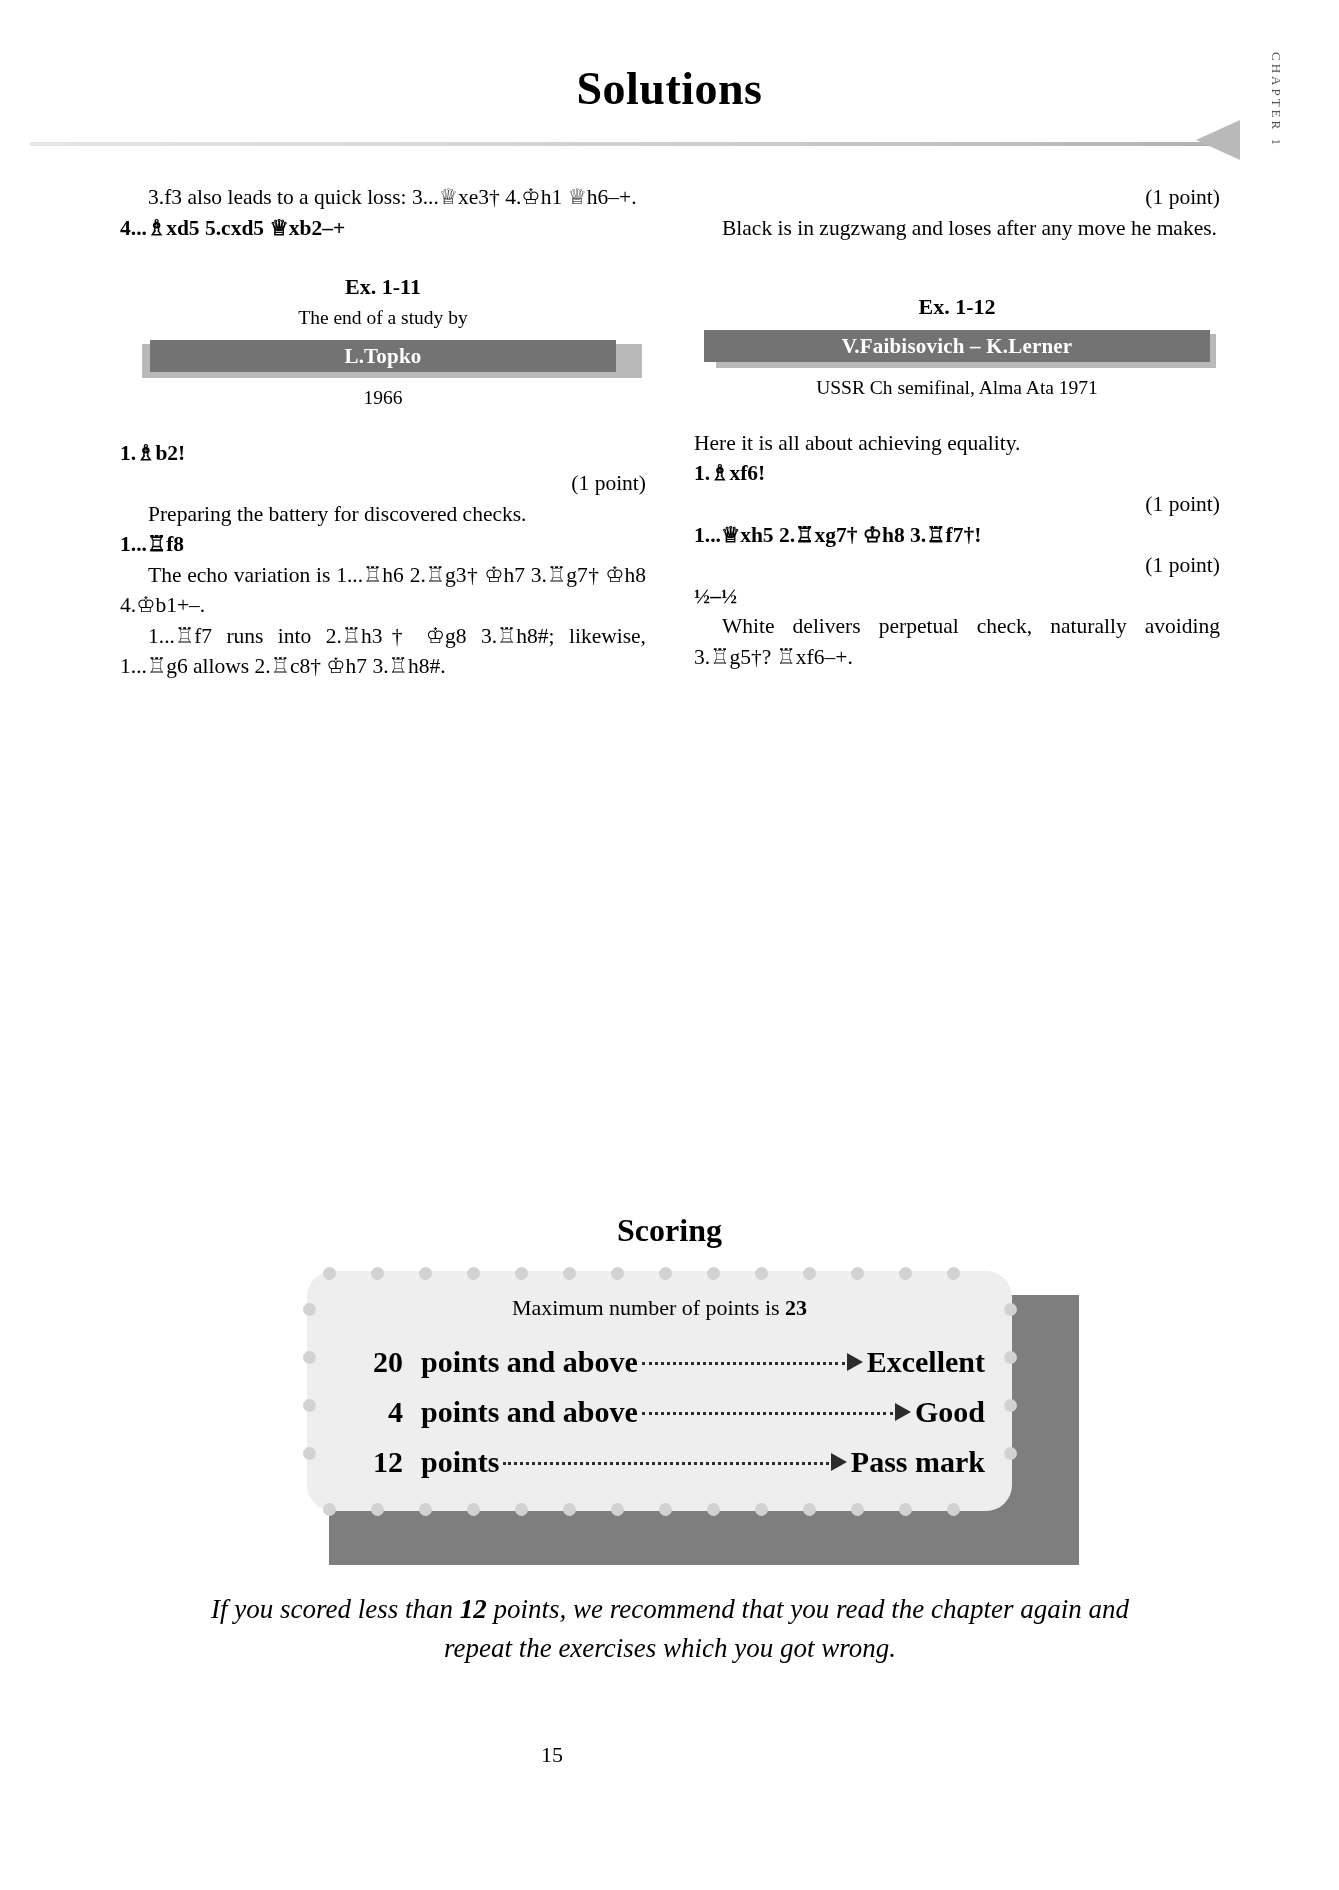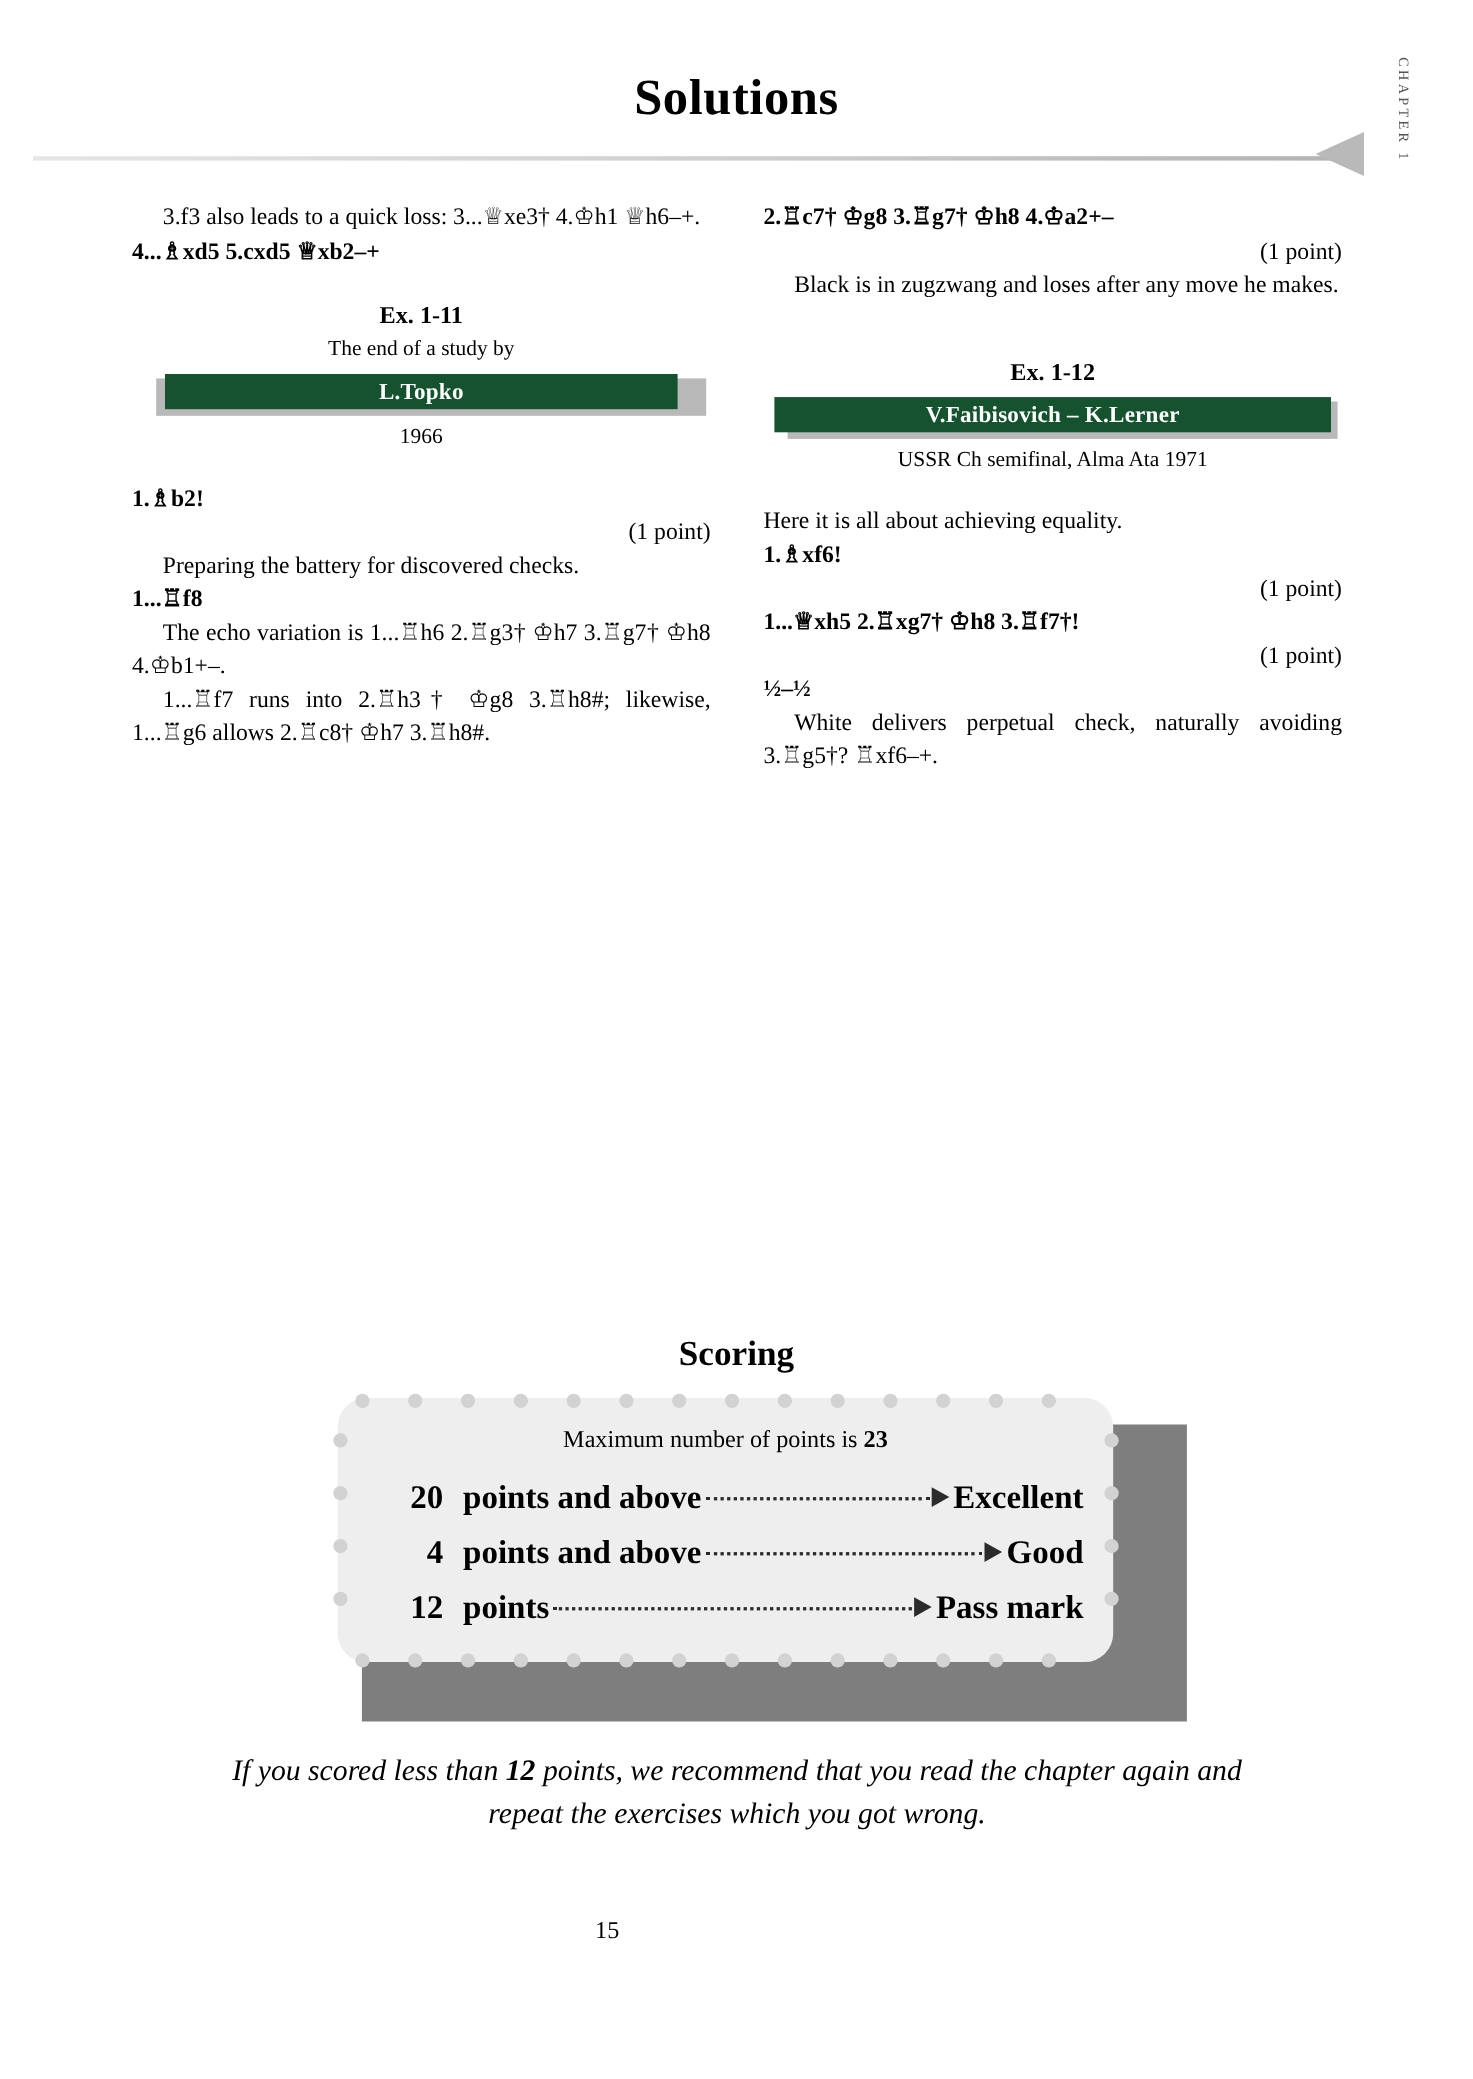--- a/index.html
+++ b/index.html
@@ -112,21 +112,21 @@
     right: 4px;
     height: 34px;
     background: #b9b9b9;
   }
   .namebar {
     position: absolute;
     left: 30px;
     top: 0;
     right: 30px;
     height: 32px;
-    background: #14532d;
+    background: #737373;
     color: #ffffff;
     font-weight: bold;
     font-size: 21px;
     text-align: center;
     line-height: 32px;
     letter-spacing: 0.2px;
   }
   .namebar.wide { left: 10px; right: 10px; }
 
   
@@ -278,21 +278,20 @@
       <div class="gap-m"></div>
       <p class="bold nojust">1.♗b2!</p>
       <p class="right">(1 point)</p>
       <p class="indent">Preparing the battery for discovered checks.</p>
       <p class="bold nojust">1...♖f8</p>
       <p class="indent">The echo variation is 1...♖h6 2.♖g3† ♔h7 3.♖g7† ♔h8 4.♔b1+–.</p>
       <p class="indent">1...♖f7 runs into 2.♖h3† ♔g8 3.♖h8#; likewise, 1...♖g6 allows 2.♖c8† ♔h7 3.♖h8#.</p>
     </div>
 
     <div class="col">
-      <p class="bold nojust">2.♖c7† ♔g8 3.♖g7† ♔h8 4.♔a2+–</p>
       <p class="right">(1 point)</p>
       <p class="indent">Black is in zugzwang and loses after any move he makes.</p>
 
       <div class="gap-l"></div>
       <p class="ex-label">Ex. 1-12</p>
 
       <div class="namebar-wrap">
         <div class="namebar-shadow"></div>
         <div class="namebar wide">V.Faibisovich – K.Lerner</div>
       </div>

